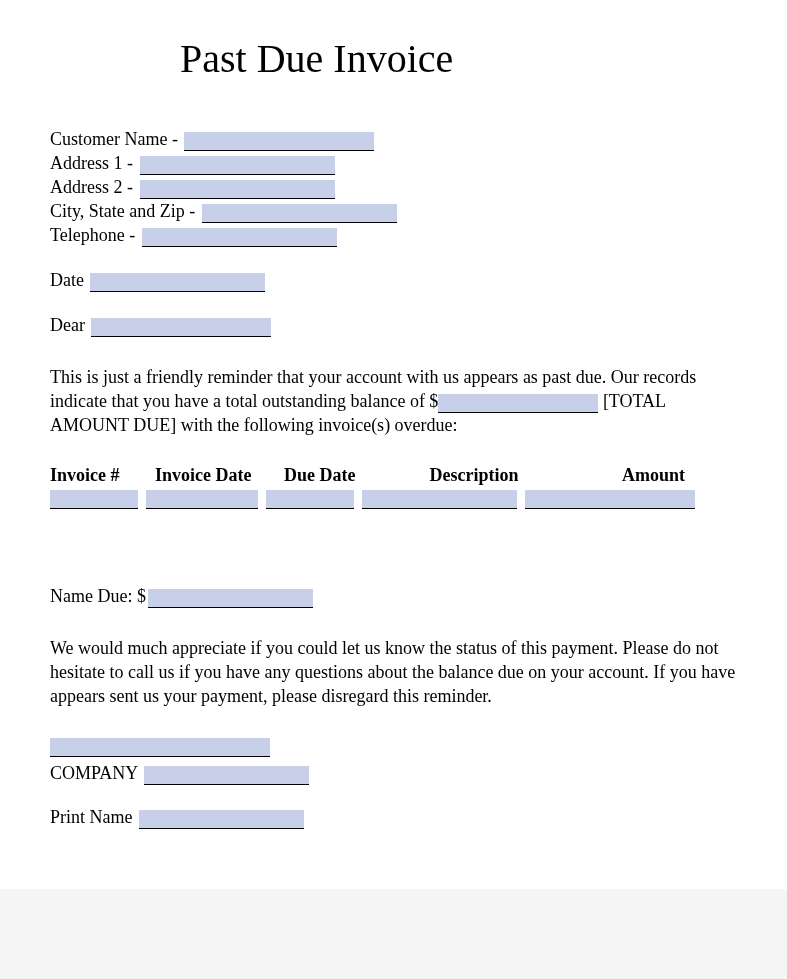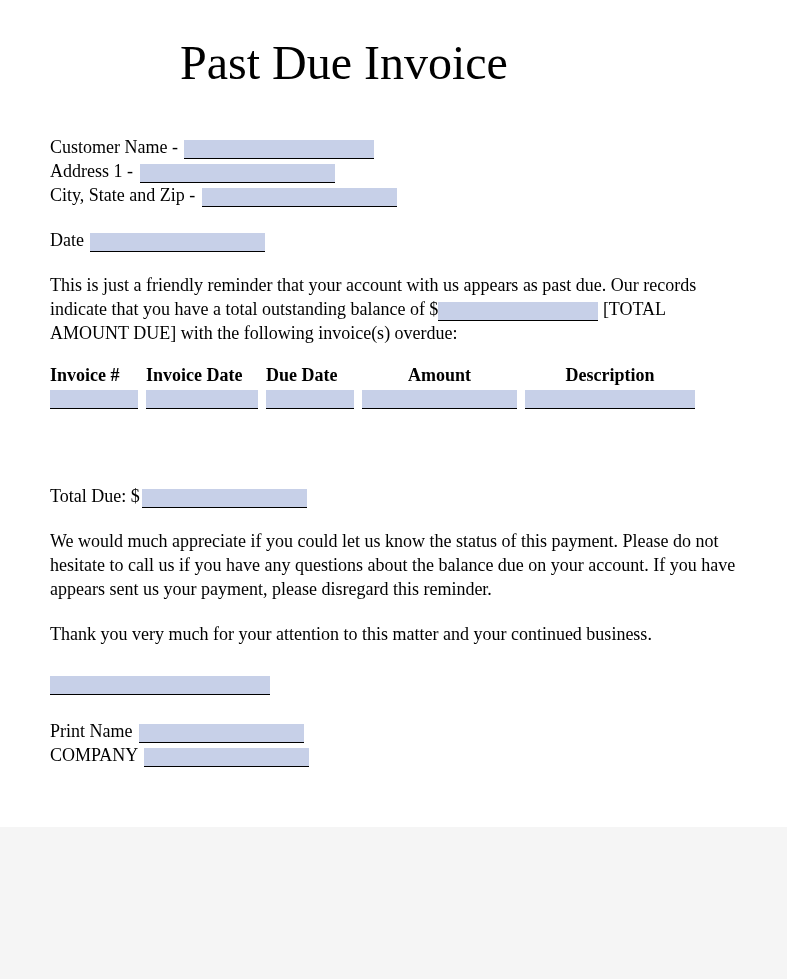--- a/index.html
+++ b/index.html
@@ -10,21 +10,21 @@
       width: 787px;
     }
     .page {
       background: #fff;
       width: 787px;
       padding: 35px 50px 60px 50px;
       box-sizing: border-box;
       position: relative;
     }
     .title {
-      font-size: 48px;
+      font-size: 40px;
       font-weight: normal;
       margin: 0 0 45px 130px;
     }
     .field-row {
       font-size: 18px;
       line-height: 24px;
       white-space: nowrap;
     }
     .field-label {
       display: inline;
@@ -36,36 +36,36 @@
       height: 18px;
       vertical-align: bottom;
       margin-left: 2px;
     }
     .section-gap {
       margin-top: 21px;
     }
     .body-text {
       font-size: 18px;
       line-height: 24px;
-      margin-top: 21px;
+      margin-top: 28px;
     }
     .inline-blank {
       display: inline-block;
       background: #c7d0e8;
       border-bottom: 1px solid #000;
       height: 18px;
       width: 160px;
       vertical-align: bottom;
     }
     .table-header {
       display: flex;
       font-size: 18px;
       font-weight: bold;
-      margin-top: 20px;
-      gap: 8px;
+      margin-top: 28px;
+      gap: 17px;
     }
     .table-row {
       display: flex;
       margin-top: 4px;
       gap: 8px;
     }
     .col-blank {
       background: #c7d0e8;
       border-bottom: 1px solid #000;
       height: 18px;
@@ -94,64 +94,75 @@
 
   <div class="field-row">
     <span class="field-label">Customer Name -</span>
     <span class="blank" style="width:190px"></span>
   </div>
   <div class="field-row">
     <span class="field-label">Address 1 -</span>
     <span class="blank" style="width:195px"></span>
   </div>
   <div class="field-row">
+    <span class="field-label">Address 2 -</span>
+    <span class="blank" style="width:195px"></span>
+  </div>
+  <div class="field-row">
     <span class="field-label">City, State and Zip -</span>
+    <span class="blank" style="width:195px"></span>
+  </div>
+  <div class="field-row">
+    <span class="field-label">Telephone -</span>
     <span class="blank" style="width:195px"></span>
   </div>
 
   <div class="field-row section-gap">
     <span class="field-label">Date</span>
     <span class="blank" style="width:175px"></span>
   </div>
 
+  <div class="field-row section-gap">
+    <span class="field-label">Dear</span>
+    <span class="blank" style="width:180px"></span>
+  </div>
 
   <div class="body-text">
     <span>This is just a friendly reminder that your account with us appears as past due. Our records indicate that you have a total outstanding balance of $</span><span class="inline-blank"></span><span> [TOTAL AMOUNT DUE] with the following invoice(s) overdue:</span>
   </div>
 
   <div class="table-header">
     <span class="th col1">Invoice #</span>
     <span class="th col2">Invoice Date</span>
     <span class="th col3">Due Date</span>
+    <span class="th col5">Description</span>
     <span class="th col4">Amount</span>
-    <span class="th col5">Description</span>
   </div>
   <div class="table-row">
     <span class="col-blank col1"></span>
     <span class="col-blank col2"></span>
     <span class="col-blank col3"></span>
     <span class="col-blank col4"></span>
     <span class="col-blank col5"></span>
   </div>
 
   <div class="field-row" style="margin-top:75px">
-    <span class="field-label">Total Due: $</span><span class="blank" style="width:165px"></span>
+    <span class="field-label">Name Due: $</span><span class="blank" style="width:165px"></span>
   </div>
 
   <div class="body-text">We would much appreciate if you could let us know the status of this payment. Please do not hesitate to call us if you have any questions about the balance due on your account. If you have appears sent us your payment, please disregard this reminder.</div>
 
-  <div class="body-text">Thank you very much for your attention to this matter and your continued business.</div>
 
 
   <div>
     <span class="sig-blank"></span>
   </div>
 
+  <div class="field-row">
+    <span class="field-label">COMPANY</span>
+    <span class="blank" style="width:165px"></span>
+  </div>
   <div class="field-row" style="margin-top:20px">
     <span class="field-label">Print Name</span>
-    <span class="blank" style="width:165px"></span>
-  </div>
-  <div class="field-row">
-    <span class="field-label">COMPANY</span>
     <span class="blank" style="width:165px"></span>
   </div>
 
 </div>
 
 </body></html>

